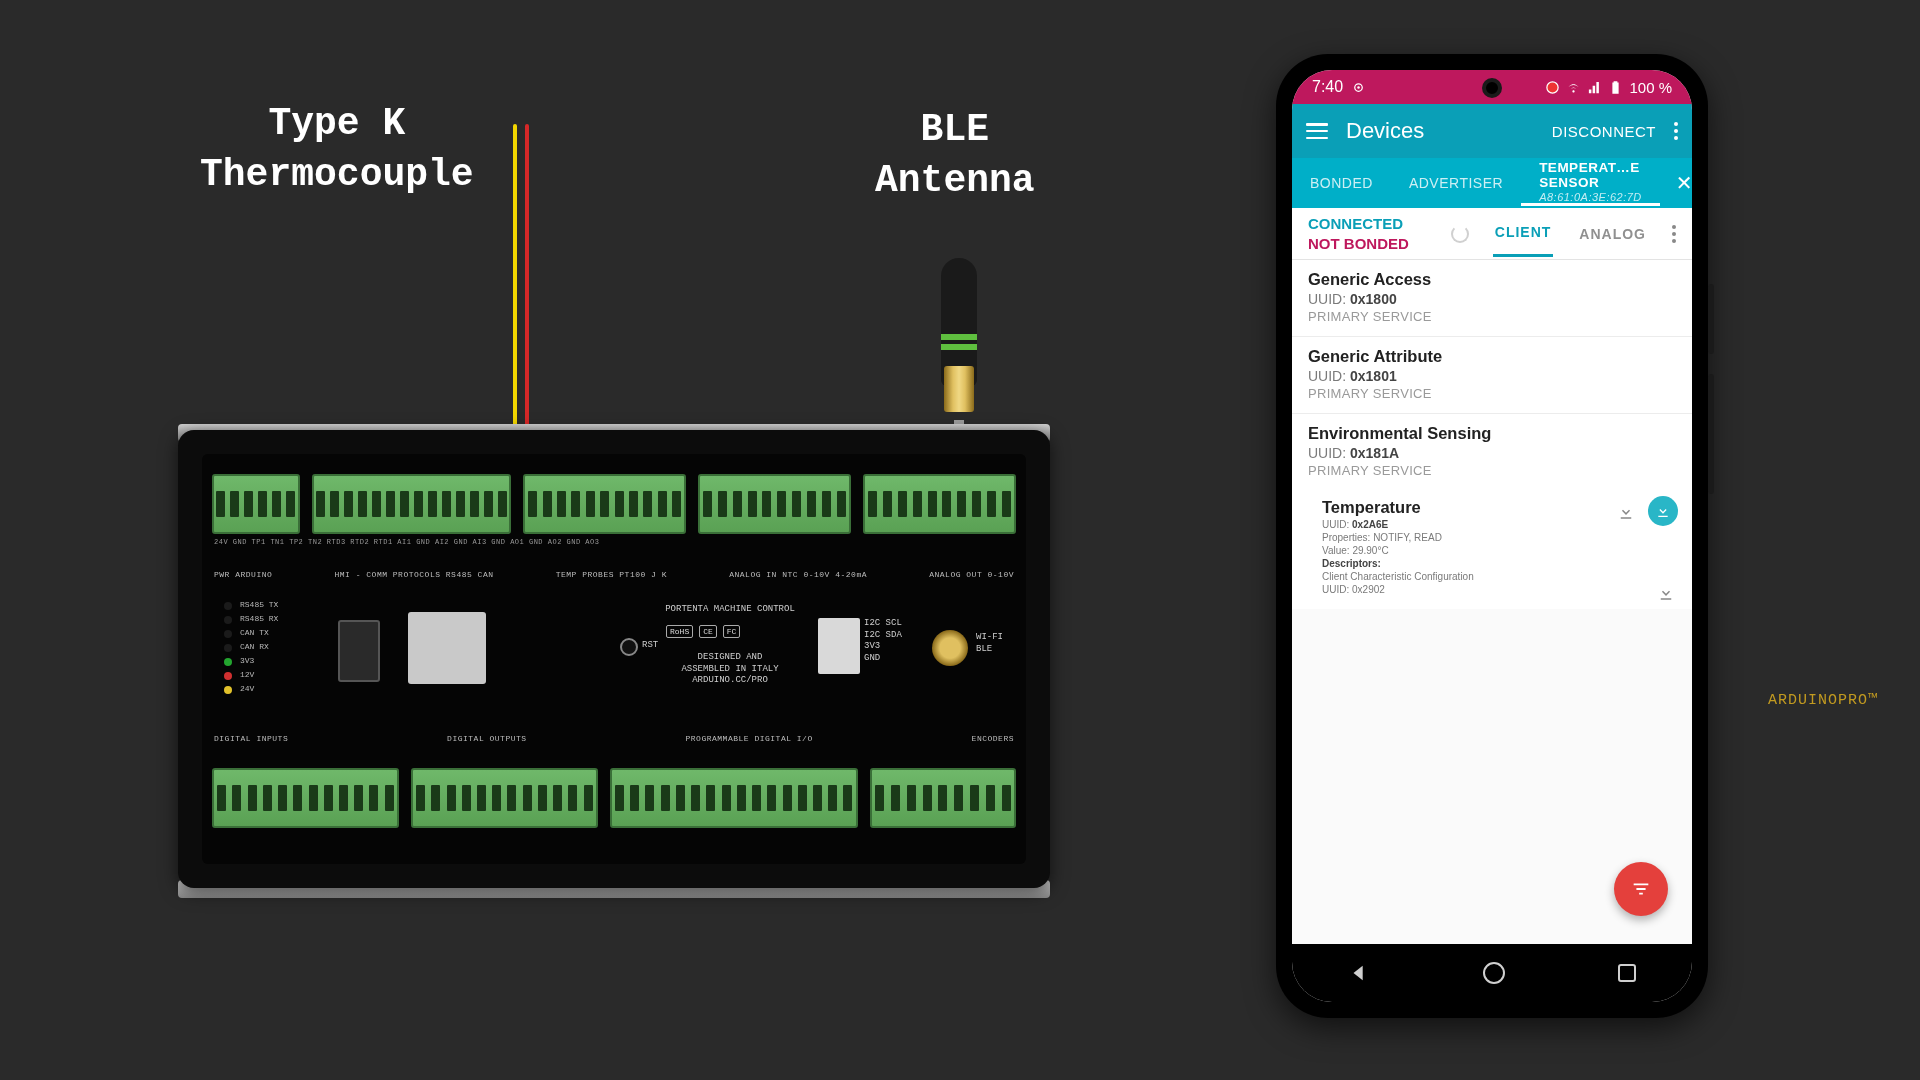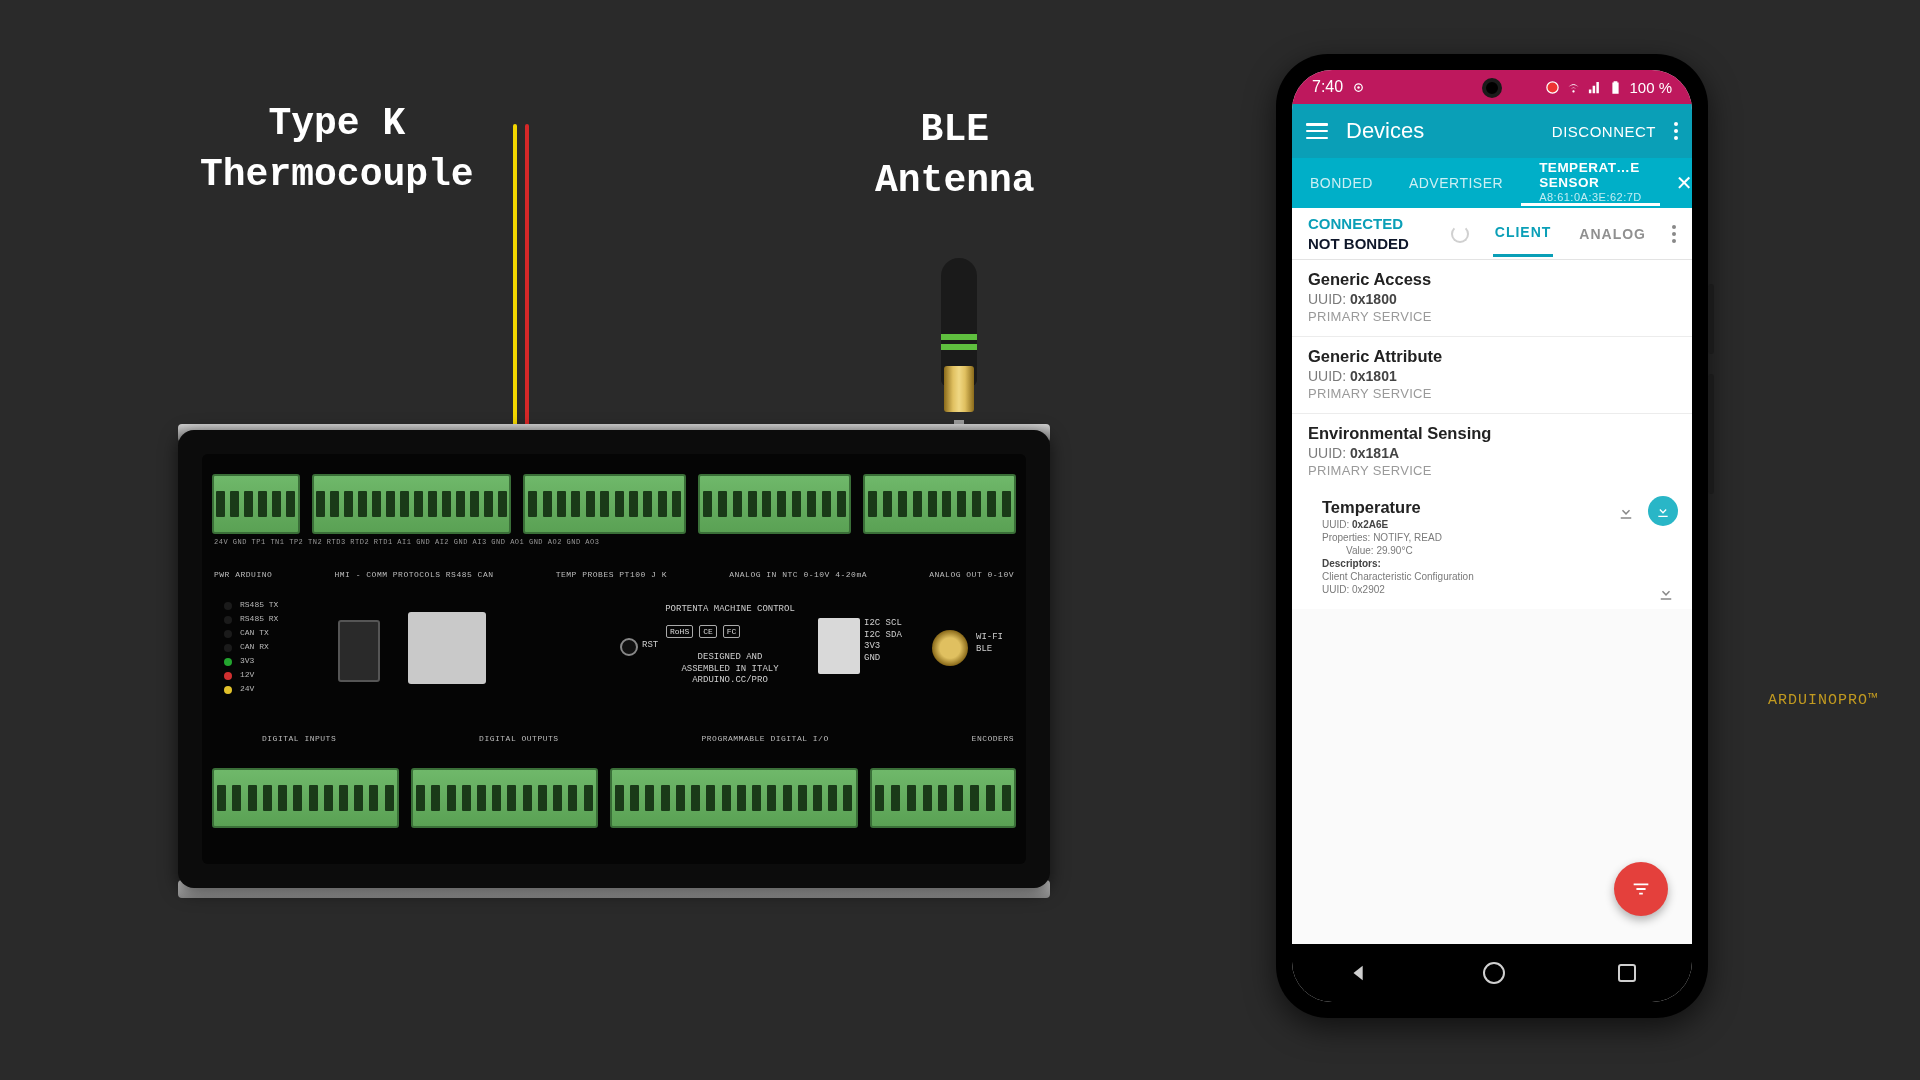--- a/index.html
+++ b/index.html
@@ -63,21 +63,21 @@
   .tabs{ height:50px; background:#00afc8; display:flex; align-items:center;}
   .tab{ padding:0 18px; font-size:14px; color:#cdefF4; letter-spacing:.5px;}
   .tab.dev{ flex:1; color:#fff;}
   .tab.dev .devname{ font-size:13.5px; font-weight:600; display:block;}
   .tab.dev .devaddr{ font-size:11px; color:#c2edf3; display:block; margin-top:1px;}
   .closex{ color:#fff; font-size:20px; padding:0 16px;}
   
   .connrow{ height:52px; display:flex; align-items:center; justify-content:space-between; padding:0 16px; background:#fff; border-bottom:1px solid #e3e3e3;}
   .connleft{ font-size:15px; font-weight:700; line-height:1.3;}
   .connleft .c1{ color:#0a9fb7;}
-  .connleft .c2{ color:#0f172a;}
+  .connleft .c2{ color:#be185d;}
   .subtabs{ display:flex; align-items:center; gap:24px;}
   .spin{ width:18px; height:18px; border:2.5px solid #d0d0d0; border-top-color:transparent; border-radius:50%;}
   .stab{ font-size:14px; font-weight:700; letter-spacing:1px; color:#909090; padding:14px 2px;}
   .stab.active{ color:#0a9fb7; border-bottom:3px solid #0a9fb7;}
   .vkebab.gray span{ background:#888;}
   
   .list{ background:#fff;}
   .svc{ padding:10px 16px 12px; border-bottom:1px solid #ececec;}
   .svc-name{ font-size:16.5px; font-weight:600; color:#222;}
   .svc-line{ font-size:14px; color:#7a7a7a; margin-top:2px;}
@@ -196,21 +196,21 @@
       <span style="white-space: pre-line;">HMI - COMM PROTOCOLS   RS485  CAN</span>
       <span style="white-space: pre-line;">TEMP PROBES   PT100  J  K</span>
       <span style="white-space: pre-line;">ANALOG IN   NTC 0-10V 4-20mA</span>
       <span style="white-space: pre-line;">ANALOG OUT   0-10V</span>
     </div>
     <div class="slabels" style="top:108px; font-size:7px; color:#9a9a9a;">
       <span style="flex: 1 1 0%; white-space: pre-line;">24V GND   TP1 TN1 TP2 TN2   RTD3 RTD2 RTD1   AI1 GND AI2 GND AI3 GND   AO1 GND AO2 GND AO3</span>
     </div>
 
     <div class="slabels" style="top:304px;">
-      <span style="white-space: pre-line; margin-left: 48px;">DIGITAL INPUTS</span>
+      <span style="white-space: pre-line;">DIGITAL INPUTS</span>
       <span style="white-space: pre-line;">DIGITAL OUTPUTS</span>
       <span style="white-space: pre-line;">PROGRAMMABLE DIGITAL I/O</span>
       <span style="white-space: pre-line;">ENCODERS</span>
     </div>
     <div class="trow" style="top:338px;">
       <div class="tgrp" style="flex:1.8">
           <div></div>
           <div></div>
           <div></div>
           <div></div>
@@ -354,21 +354,21 @@
               <span></span>
               <span></span>
               <span></span>
             </div>
         </div>
         <div class="tabs">
           <div class="tab" style="white-space: pre-line;">BONDED</div>
           <div class="tab" style="white-space: pre-line;">ADVERTISER</div>
           <div class="tab dev" style="border-bottom:3px solid #fff;">
             <span class="devname" style="white-space: pre-line;">TEMPERAT…E SENSOR</span>
-            <span class="devaddr" style="white-space: pre-line;">A8:61:0A:3E:62:7D</span>
+            <span class="devaddr" style="white-space: pre-line; font-style: italic;">A8:61:0A:3E:62:7D</span>
           </div>
           <div class="closex">✕</div>
         </div>
       </div>
 
       <div class="connrow">
         <div class="connleft">
           <div class="c1" style="white-space: pre-line;">CONNECTED</div>
           <div class="c2" style="white-space: pre-line;">NOT BONDED</div>
         </div>
@@ -398,21 +398,21 @@
         <div class="svc" style="border-bottom:none;">
           <div class="svc-name" style="white-space: pre-line;">Environmental Sensing</div>
           <div class="svc-line"><span style="white-space: pre-line;">UUID:</span> <b style="white-space: pre-line;">0x181A</b></div>
           <div class="svc-sub" style="white-space: pre-line;">PRIMARY SERVICE</div>
         </div>
 
         <div class="char">
           <div class="char-name" style="white-space: pre-line;">Temperature</div>
           <div class="char-line"><span style="white-space: pre-line;">UUID:</span> <b style="white-space: pre-line;">0x2A6E</b></div>
           <div class="char-line"><span style="white-space: pre-line;">Properties:</span> <span style="white-space: pre-line;">NOTIFY, READ</span></div>
-          <div class="char-line"><span style="white-space: pre-line; margin-left: 24px;">Value:</span> <span style="white-space: pre-line;">29.90°C</span></div>
+          <div class="char-line"><span style="white-space: pre-line;">Value:</span> <span style="white-space: pre-line;">29.90°C</span></div>
           <div class="char-line"><b style="white-space: pre-line;">Descriptors:</b></div>
           <div class="char-line" style="white-space: pre-line;">Client Characteristic Configuration</div>
           <div class="char-line"><span style="white-space: pre-line;">UUID:</span> <span style="white-space: pre-line;">0x2902</span></div>
 
           <div class="char-icons">
             <div class="dl-icon">
               <svg viewBox="0 0 24 24">
                   <path d="M12 3v10l4-4 1.4 1.4L12 16 6.6 10.4 8 9l4 4V3h0zM5 19h14v2H5z"></path>
                 </svg>
             </div>

